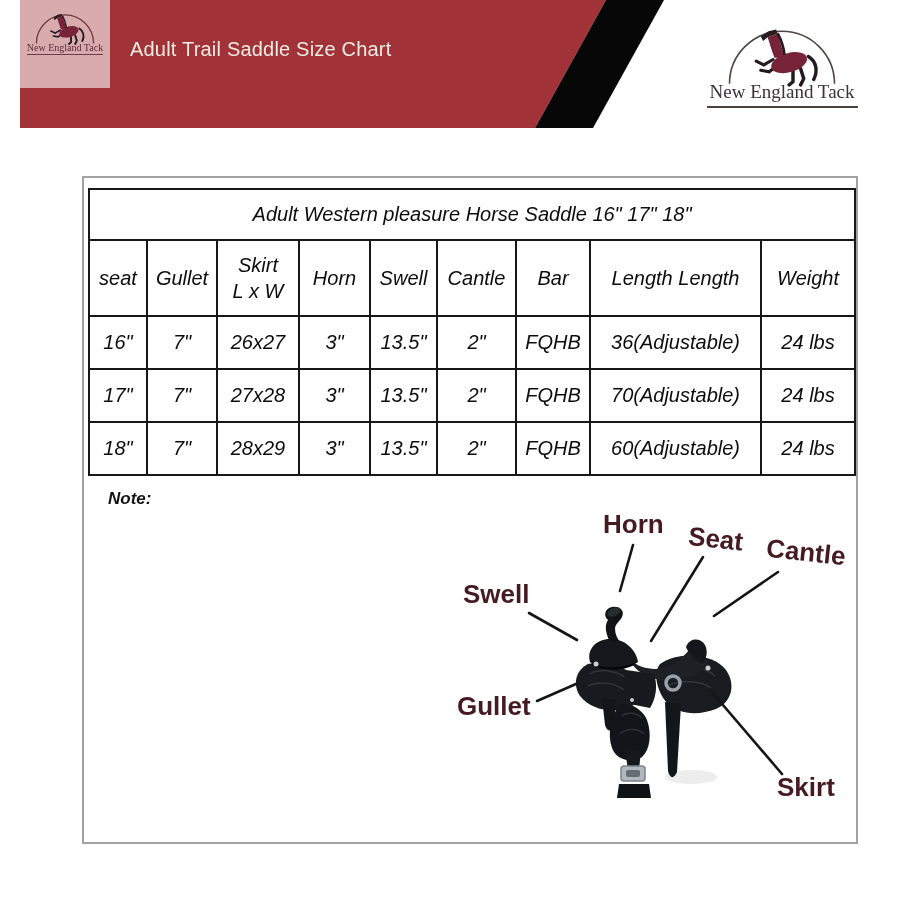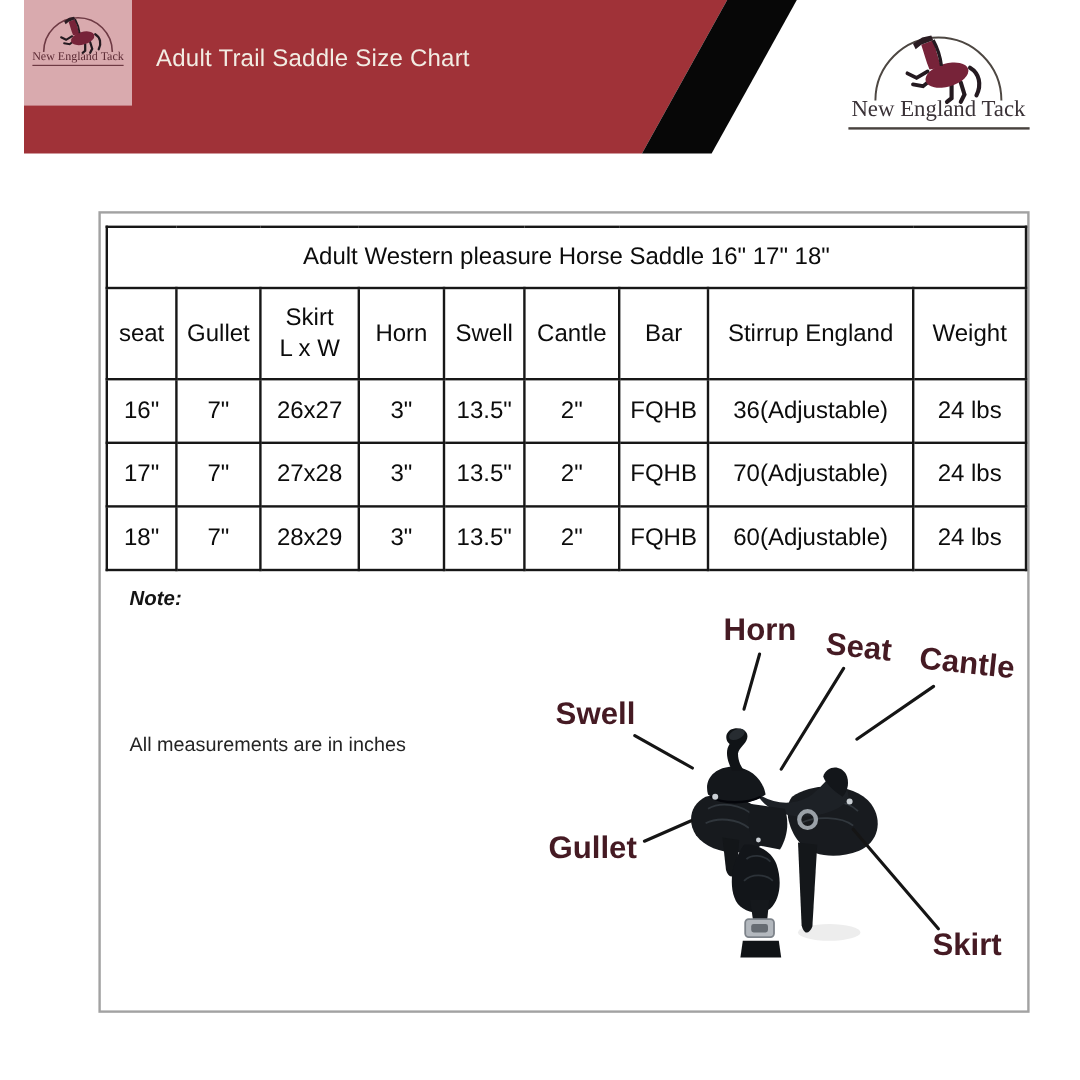--- a/index.html
+++ b/index.html
@@ -22,21 +22,21 @@
               border-bottom:2px solid #48423e;padding:0 3px 3px 3px;white-space:nowrap;margin-top:-6px;}
 
   
   .content-box{position:absolute;left:62px;top:176px;width:776px;height:668px;
                border:2px solid #a2a2a2;background:#fff;box-sizing:border-box;}
 
   
   table.size-chart{border-collapse:collapse;table-layout:fixed;width:766px;
                    margin:10px 0 0 4px;text-align:center;font-size:20px;color:#0c0c0c;}
   table.size-chart td,table.size-chart th{border:2px solid #171717;font-weight:normal;
-                   padding:0;overflow:hidden;}
+                   padding:0;overflow:hidden;font-style:italic;}
   tr.caption-row td{height:49px;font-size:20px;}
   tr.header-row th{height:74px;white-space:pre-line;line-height:1.3;}
   tr.data-row td{height:51px;}
 
   
   .note-heading{position:absolute;left:88px;top:489px;font-size:17px;font-weight:bold;color:#141414;font-style:italic;}
   .note-body{position:absolute;left:88px;top:520px;width:440px;font-size:16.5px;
              line-height:21.5px;color:#242424;}
   .note-footnote{position:absolute;left:88px;top:612px;font-size:16.5px;color:#242424;}
 
@@ -115,21 +115,21 @@
       </tr>
       <tr class="header-row">
         <th>seat</th>
         <th>Gullet</th>
         <th>Skirt
 L x W</th>
         <th>Horn</th>
         <th>Swell</th>
         <th>Cantle</th>
         <th>Bar</th>
-        <th>Stirrup England</th>
+        <th>Length Length</th>
         <th>Weight</th>
       </tr>
       <tr class="data-row">
         <td>16"</td>
         <td>7"</td>
         <td>26x27</td>
         <td>3"</td>
         <td>13.5"</td>
         <td>2"</td>
         <td>FQHB</td>
@@ -156,21 +156,20 @@
         <td>2"</td>
         <td>FQHB</td>
         <td>60(Adjustable)</td>
         <td>24 lbs</td>
       </tr>
     </tbody>
       </table>
   </div>
 
   <div class="note-heading">Note:</div>
-  <div class="note-footnote">All measurements are in inches</div>
 
   <svg class="saddle-svg" width="180" height="210" viewBox="0 0 180 210">
     <ellipse cx="126" cy="182" rx="26" ry="7" fill="#ededed"></ellipse>
 
     <path d="M95,69 C115,55 149,59 161,75 C171,89 167,107 151,114 C133,121 113,119 103,109 C93,99 87,79 95,69 Z" fill="#181b1f"></path>
     <path d="M104,77 C118,69 140,71 150,81 M102,91 C114,85 136,85 146,93" stroke="#31373d" stroke-width="1.5" fill="none"></path>
 
     <path d="M100,107 L116,109 L112,177 C109,184 105,184 103,176 Z" fill="#14171a"></path>
 
     <path d="M23,69 C11,75 7,89 15,101 C25,114 47,119 63,113 C75,108 79,99 75,89 C69,75 43,63 23,69 Z" fill="#171a1e"></path>

